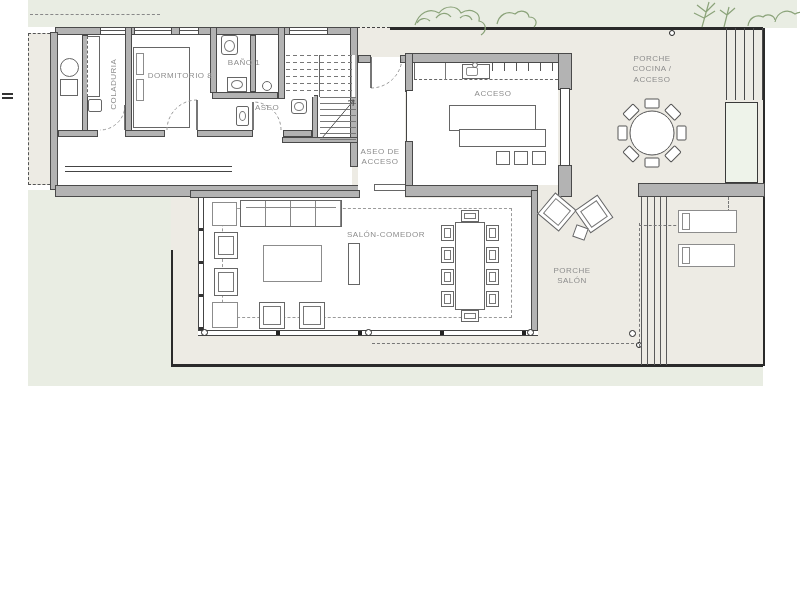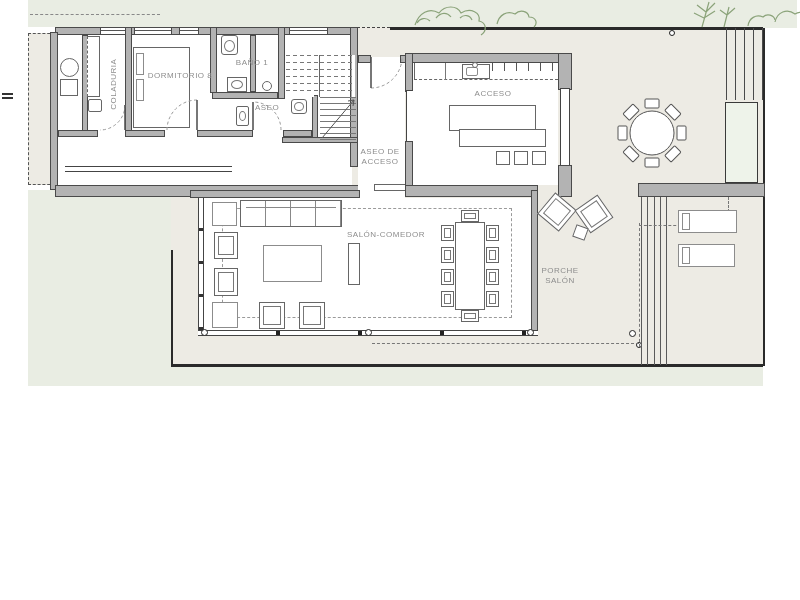--- a/index.html
+++ b/index.html
@@ -180,26 +180,27 @@
   <div class="abs b8" style="left:682px;top:213px;width:8px;height:17px;"></div>
   <div class="abs b8" style="left:678px;top:244px;width:57px;height:23px;"></div>
   <div class="abs b8" style="left:682px;top:247px;width:8px;height:17px;"></div>
 
   <div class="abs louv" style="left:726px;top:28px;width:37px;height:72px;"></div>
   <div class="abs" style="left:725px;top:102px;width:33px;height:81px;background:#eef3ea;border:1.5px solid #3a3a3a;"></div>
   <div class="abs wall" style="left:638px;top:183px;width:127px;height:14px;"></div>
 
   <div class="abs lbl nw" style="left:84px;top:79px;width:60px;transform:rotate(-90deg);">COLADURIA</div>
   <div class="abs lbl" style="left:146px;top:71px;width:68px;">DORMITORIO 8</div>
-  <div class="abs lbl nw" style="left:232px;top:58px;width:40px;">BAÑO 1</div>
+  <div class="abs lbl nw" style="left:224px;top:58px;width:40px;">BAÑO 1</div>
   <div class="abs lbl nw" style="left:252px;top:103px;width:30px;">ASEO</div>
   <div class="abs lbl" style="left:354px;top:147px;width:52px;">ASEO DE ACCESO</div>
   <div class="abs lbl nw" style="left:465px;top:89px;width:56px;">ACCESO</div>
+  <div class="abs lbl" style="left:621px;top:54px;width:62px;">PORCHE COCINA / ACCESO</div>
   <div class="abs lbl nw" style="left:338px;top:230px;width:96px;">SALÓN-COMEDOR</div>
-  <div class="abs lbl" style="left:536px;top:266px;width:48px;">PORCHE SALÓN</div>
+  <div class="abs lbl" style="left:548px;top:266px;width:48px;">PORCHE SALÓN</div>
 
   <svg class="abs" width="800" height="600" viewBox="0 0 800 600" style="left:0;top:0;pointer-events:none;">
 
     <g stroke="#8ba37a" fill="none" stroke-width="1.2">
       <path d="M415,25 c4,-12 14,-18 24,-12 c6,-8 18,-8 22,0 c10,-6 20,0 18,8 c8,2 8,10 2,14"></path>
       <path d="M436,18 c5,-6 11,-6 15,-1 m-34,6 c3,-5 9,-6 13,-2 m30,-3 c4,-4 10,-3 12,2"></path>
       <path d="M497,24 c2,-9 10,-14 18,-10 c5,-5 13,-3 14,3 c7,0 9,6 5,10"></path>
       <path d="M702,27 l7,-25 m-3,10 l-9,-7 m9,7 l9,-9 m-11,15 l-10,-5 m10,5 l11,-7"></path>
       <path d="M724,27 l5,-20 m-2,8 l-7,-5 m7,5 l8,-7"></path>
       <path d="M748,26 c1,-8 8,-12 15,-9 c4,-4 11,-2 12,3"></path>

